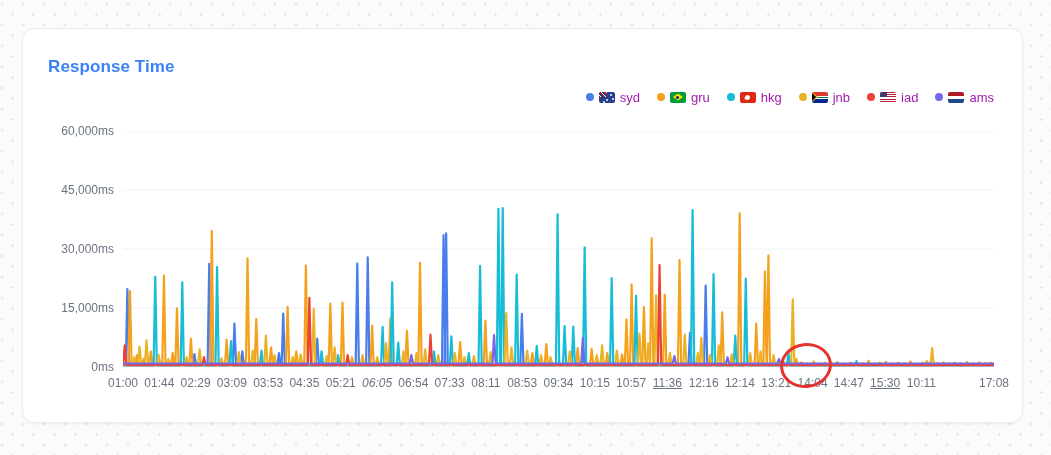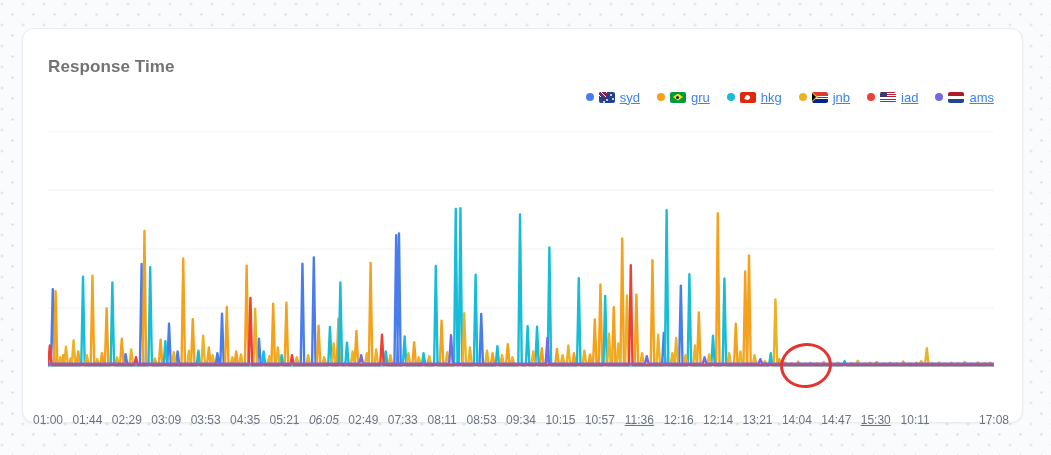--- a/index.html
+++ b/index.html
@@ -14,30 +14,30 @@
     background-position:2px 4px, 12.5px 14.5px;
     position:relative;
   }
   .card {
     position:absolute; left:22px; top:28px; width:1001px; height:395px;
     background:#ffffff; border:1px solid #eaecef; border-radius:12px;
     box-shadow:0 1px 3px rgba(16,24,40,.05);
     padding:26px 28px 18px 25px;
   }
   .card-title {
-    font-size:17px; font-weight:700; color:#737373; line-height:24px;
+    font-size:17px; font-weight:700; color:#3b82f6; line-height:24px;
     letter-spacing:.1px;
   }
   .legend-row {
     display:flex; justify-content:flex-end; align-items:center;
     gap:17px; margin-top:8px; height:20px; margin-bottom:24px;
   }
   .legend-item { display:flex; align-items:center; gap:5px; cursor:pointer; }
   .legend-dot { width:8px; height:8px; border-radius:50%; flex:none; }
-  .legend-label { font-size:13px; color:#3b82f6;text-decoration:underline; }
+  .legend-label { font-size:13px; color:#a21caf; }
   .flag { position:relative; width:16px; height:11px; border-radius:2px; overflow:hidden; flex:none; display:inline-block; }
   .flag-au { background:#27408b; }
   .flag-au::before { content:''; position:absolute; left:0; top:0; width:8px; height:5.5px;
     background:repeating-linear-gradient(45deg,#c8102e 0 1px,#fff 1px 2px,#27408b 2px 3.5px); }
   .flag-au::after { content:''; position:absolute; right:3px; top:2px; width:2px; height:2px;
     background:#fff; border-radius:50%; box-shadow:2px 4px 0 #fff,-4px 5px 0 #fff,-7px 7px 0 #fff; }
   .flag-br { background:#009c3b; }
   .flag-br::before { content:''; position:absolute; left:3px; top:2px; width:10px; height:7px;
     background:#ffdf00; clip-path:polygon(50% 0,100% 50%,50% 100%,0 50%); }
   .flag-br::after { content:''; position:absolute; left:6.5px; top:4px; width:3px; height:3px;
@@ -53,21 +53,21 @@
   .flag-us { background:repeating-linear-gradient(180deg,#b22234 0 1.1px,#fff 1.1px 2.2px); }
   .flag-us::before { content:''; position:absolute; left:0; top:0; width:7px; height:5.5px; background:#3c3b6e; }
   .flag-nl { background:linear-gradient(180deg,#ae1c28 0 34%,#fff 34% 67%,#21468b 67% 100%); }
 
   .chart { display:flex; align-items:flex-start; }
   .y-col { width:75px; flex:none; position:relative; height:236px; }
   .y-tick { position:absolute; right:9px; font-size:12px; color:#6b7280; line-height:16px; white-space:nowrap; }
   .plot-col { flex:1; position:relative; }
   #plot-svg { display:block; }
   .x-labels { position:relative; height:18px; margin-top:9px; }
-  .x-tick { position:absolute; transform:translateX(-50%); font-size:12px; color:#6b7280; white-space:nowrap;margin-top:37px; }
+  .x-tick { position:absolute; transform:translateX(-50%); font-size:12px; color:#6b7280; white-space:nowrap; }
   .annotation-circle {
     position:absolute; left:757px; top:314px; width:52px; height:45px;
     border:3.6px solid #e53330; border-radius:50%;
     transform:rotate(-7deg); pointer-events:none; z-index:5;
   }
 </style>
 </head>
 <body>
 
 <div class="card">
@@ -98,20 +98,27 @@
         <span class="flag flag-us"></span>
         <span class="legend-label">iad</span>
       </div>
       <div class="legend-item">
         <span class="legend-dot" style="background: rgb(113, 105, 230);"></span>
         <span class="flag flag-nl"></span>
         <span class="legend-label">ams</span>
       </div>
     </div>
   <div class="chart">
+    <div class="y-col">
+        <div class="y-tick" style="top: -8px;">60,000ms</div>
+        <div class="y-tick" style="top: 51px;">45,000ms</div>
+        <div class="y-tick" style="top: 110px;">30,000ms</div>
+        <div class="y-tick" style="top: 169px;">15,000ms</div>
+        <div class="y-tick" style="top: 228px;">0ms</div>
+      </div>
     <div class="plot-col">
       <svg id="plot-svg" viewBox="0 0 873 236" width="100%" height="236" preserveAspectRatio="none">
           <line x1="0" x2="873" y1="0.0" y2="0.0" stroke="#f0f2f5" stroke-width="1.2"></line>
           <line x1="0" x2="873" y1="59.0" y2="59.0" stroke="#f0f2f5" stroke-width="1.2"></line>
           <line x1="0" x2="873" y1="118.0" y2="118.0" stroke="#f0f2f5" stroke-width="1.2"></line>
           <line x1="0" x2="873" y1="177.0" y2="177.0" stroke="#f0f2f5" stroke-width="1.2"></line>
           <line x1="0" x2="873" y1="236.0" y2="236.0" stroke="#e4e7eb" stroke-width="1.2"></line>
           <path d="M0 234.0 L2.8 234.0 L4.4 158.1 L6.0 234.0 L70.0 234.0 L71.6 223.0 L73.2 234.0 L84.8 234.0 L86.4 132.9 L88.0 234.0 L110.1 234.0 L111.7 192.7 L113.3 234.0 L118.0 234.0 L119.6 220.3 L121.2 234.0 L154.7 234.0 L156.3 222.2 L157.9 234.0 L159.0 234.0 L160.6 182.5 L162.2 234.0 L193.1 234.0 L194.7 207.7 L196.3 234.0 L233.2 234.0 L234.8 132.6 L236.4 234.0 L243.7 234.0 L245.3 126.3 L246.9 234.0 L319.7 234.0 L321.3 104.2 L322.9 234.0 L322.3 234.0 L323.9 102.3 L325.5 234.0 L398.2 234.0 L399.8 182.9 L401.4 234.0 L566.7 234.0 L568.3 201.8 L569.9 234.0 L582.4 234.0 L584.0 154.6 L585.6 234.0 L873 234.0" fill="none" stroke="#4a7dec" stroke-width="2.2" stroke-linejoin="round"></path>
           <path d="M0 233.4 L5.4 233.4 L7.0 160.1 L8.6 233.4 L12.4 233.4 L14.0 224.2 L15.6 233.4 L19.4 233.4 L21.0 227.3 L22.6 233.4 L26.3 233.4 L27.9 220.3 L29.5 233.4 L39.4 233.4 L41.0 144.7 L42.6 233.4 L48.2 233.4 L49.8 222.2 L51.4 233.4 L52.5 233.4 L54.1 177.4 L55.7 233.4 L66.5 233.4 L68.1 207.7 L69.7 233.4 L87.4 233.4 L89.0 99.9 L90.6 233.4 L102.3 233.4 L103.9 208.5 L105.5 233.4 L123.2 233.4 L124.8 127.4 L126.4 233.4 L132.0 233.4 L133.6 188.0 L135.2 233.4 L146.8 233.4 L148.4 216.3 L150.0 233.4 L163.4 233.4 L165.0 175.8 L166.6 233.4 L172.1 233.4 L173.7 220.3 L175.3 233.4 L181.7 233.4 L183.3 134.5 L184.9 233.4 L206.2 233.4 L207.8 172.7 L209.4 233.4 L218.4 233.4 L220.0 171.5 L221.6 233.4 L248.1 233.4 L249.7 194.7 L251.3 233.4 L266.4 233.4 L268.0 187.6 L269.6 233.4 L283.0 233.4 L284.6 199.8 L286.2 233.4 L296.1 233.4 L297.7 131.8 L299.3 233.4 L336.3 233.4 L337.9 211.2 L339.5 233.4 L361.6 233.4 L363.2 189.6 L364.8 233.4 L408.7 233.4 L410.3 222.2 L411.9 233.4 L422.7 233.4 L424.3 213.2 L425.9 233.4 L454.1 233.4 L455.7 217.1 L457.3 233.4 L468.1 233.4 L469.7 217.9 L471.3 233.4 L483.8 233.4 L485.4 222.2 L487.0 233.4 L498.6 233.4 L500.2 223.4 L501.8 233.4 L503.0 233.4 L504.6 188.4 L506.2 233.4 L508.2 233.4 L509.8 153.4 L511.4 233.4 L520.5 233.4 L522.1 176.2 L523.7 233.4 L528.3 233.4 L529.9 107.4 L531.5 233.4 L541.4 233.4 L543.0 163.6 L544.6 233.4 L556.2 233.4 L557.8 129.0 L559.4 233.4 L599.0 233.4 L600.6 181.3 L602.2 233.4 L616.5 233.4 L618.1 82.2 L619.7 233.4 L633.1 233.4 L634.7 192.7 L636.3 233.4 L641.8 233.4 L643.4 140.4 L645.0 233.4 L645.3 233.4 L646.9 124.3 L648.5 233.4 L673.2 233.4 L674.8 228.1 L676.4 233.4 L684.6 233.4 L686.2 232.1 L687.8 233.4 L696.8 233.4 L698.4 232.5 L700.0 233.4 L708.1 233.4 L709.7 232.1 L711.3 233.4 L721.2 233.4 L722.8 232.5 L724.4 233.4 L739.6 233.4 L741.2 232.1 L742.8 233.4 L751.8 233.4 L753.4 232.5 L755.0 233.4 L763.1 233.4 L764.7 230.9 L766.3 233.4 L775.4 233.4 L777.0 231.7 L778.6 233.4 L787.6 233.4 L789.2 230.5 L790.8 233.4 L799.8 233.4 L801.4 231.7 L803.0 233.4 L814.7 233.4 L816.3 232.1 L817.9 233.4 L826.0 233.4 L827.6 232.5 L829.2 233.4 L838.2 233.4 L839.8 232.1 L841.4 233.4 L850.4 233.4 L852.0 232.5 L853.6 233.4 L862.7 233.4 L864.3 232.1 L865.9 233.4 L873 233.4" fill="none" stroke="#f5a11c" stroke-width="2.2" stroke-linejoin="round"></path>
           <path d="M0 234.3 L30.7 234.3 L32.3 145.5 L33.9 234.3 L57.8 234.3 L59.4 151.4 L61.0 234.3 L92.7 234.3 L94.3 136.1 L95.9 234.3 L106.7 234.3 L108.3 210.0 L109.9 234.3 L137.2 234.3 L138.8 219.5 L140.4 234.3 L197.4 234.3 L199.0 220.3 L200.6 234.3 L214.0 234.3 L215.6 224.2 L217.2 234.3 L258.6 234.3 L260.2 195.9 L261.8 234.3 L268.2 234.3 L269.8 151.4 L271.4 234.3 L274.3 234.3 L275.9 211.6 L277.5 234.3 L310.1 234.3 L311.7 220.3 L313.3 234.3 L327.5 234.3 L329.1 205.3 L330.7 234.3 L345.0 234.3 L346.6 222.2 L348.2 234.3 L356.3 234.3 L357.9 134.9 L359.5 234.3 L374.7 234.3 L376.3 77.9 L377.9 234.3 L379.0 234.3 L380.6 77.1 L382.2 234.3 L393.0 234.3 L394.6 143.6 L396.2 234.3 L413.1 234.3 L414.7 215.2 L416.3 234.3 L434.0 234.3 L435.6 83.4 L437.2 234.3 L441.0 234.3 L442.6 195.1 L444.2 234.3 L449.7 234.3 L451.3 195.5 L452.9 234.3 L461.1 234.3 L462.7 116.4 L464.3 234.3 L488.2 234.3 L489.8 147.1 L491.4 234.3 L512.6 234.3 L514.2 164.8 L515.8 234.3 L569.3 234.3 L570.9 79.1 L572.5 234.3 L590.3 234.3 L591.9 143.2 L593.5 234.3 L612.1 234.3 L613.7 204.5 L615.3 234.3 L622.6 234.3 L624.2 147.5 L625.8 234.3 L665.4 234.3 L667.0 222.2 L668.6 234.3 L733.5 234.3 L735.1 230.1 L736.7 234.3 L873 234.3" fill="none" stroke="#17bcd6" stroke-width="2.2" stroke-linejoin="round"></path>
@@ -121,21 +128,21 @@
         </svg>
       <div class="x-labels">
           <div class="x-tick" style="left: 0%;">01:00</div>
           <div class="x-tick" style="left: 4.17%;">01:44</div>
           <div class="x-tick" style="left: 8.33%;">02:29</div>
           <div class="x-tick" style="left: 12.5%;">03:09</div>
           <div class="x-tick" style="left: 16.67%;">03:53</div>
           <div class="x-tick" style="left: 20.83%;">04:35</div>
           <div class="x-tick" style="left: 25%;">05:21</div>
           <div class="x-tick" style="left: 29.17%; font-style: italic;">06:05</div>
-          <div class="x-tick" style="left: 33.33%;">02:49</div>
+          <div class="x-tick" style="left: 33.33%;">06:54</div>
           <div class="x-tick" style="left: 37.5%;">07:33</div>
           <div class="x-tick" style="left: 41.67%;">08:11</div>
           <div class="x-tick" style="left: 45.83%;">08:53</div>
           <div class="x-tick" style="left: 50%;">09:34</div>
           <div class="x-tick" style="left: 54.17%;">10:15</div>
           <div class="x-tick" style="left: 58.33%;">10:57</div>
           <div class="x-tick" style="left: 62.5%; text-decoration: underline;">11:36</div>
           <div class="x-tick" style="left: 66.67%;">12:16</div>
           <div class="x-tick" style="left: 70.83%;">12:14</div>
           <div class="x-tick" style="left: 75%;">13:21</div>

